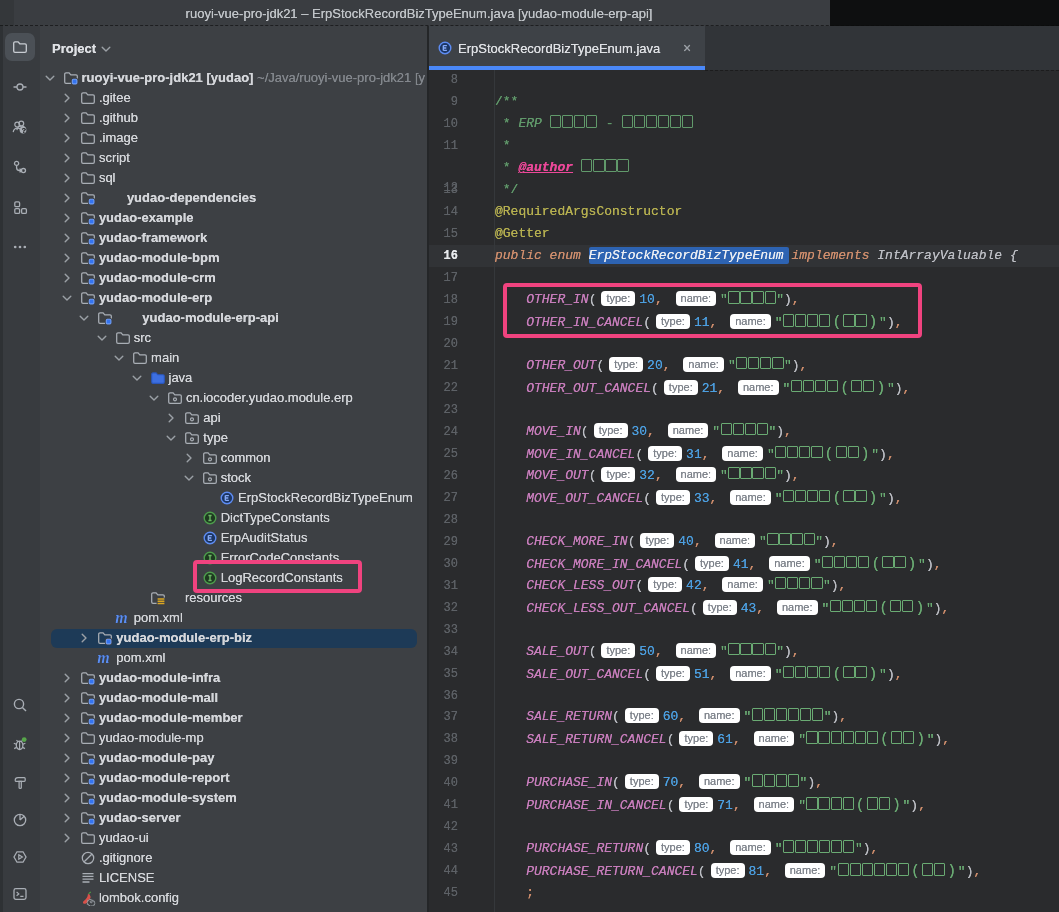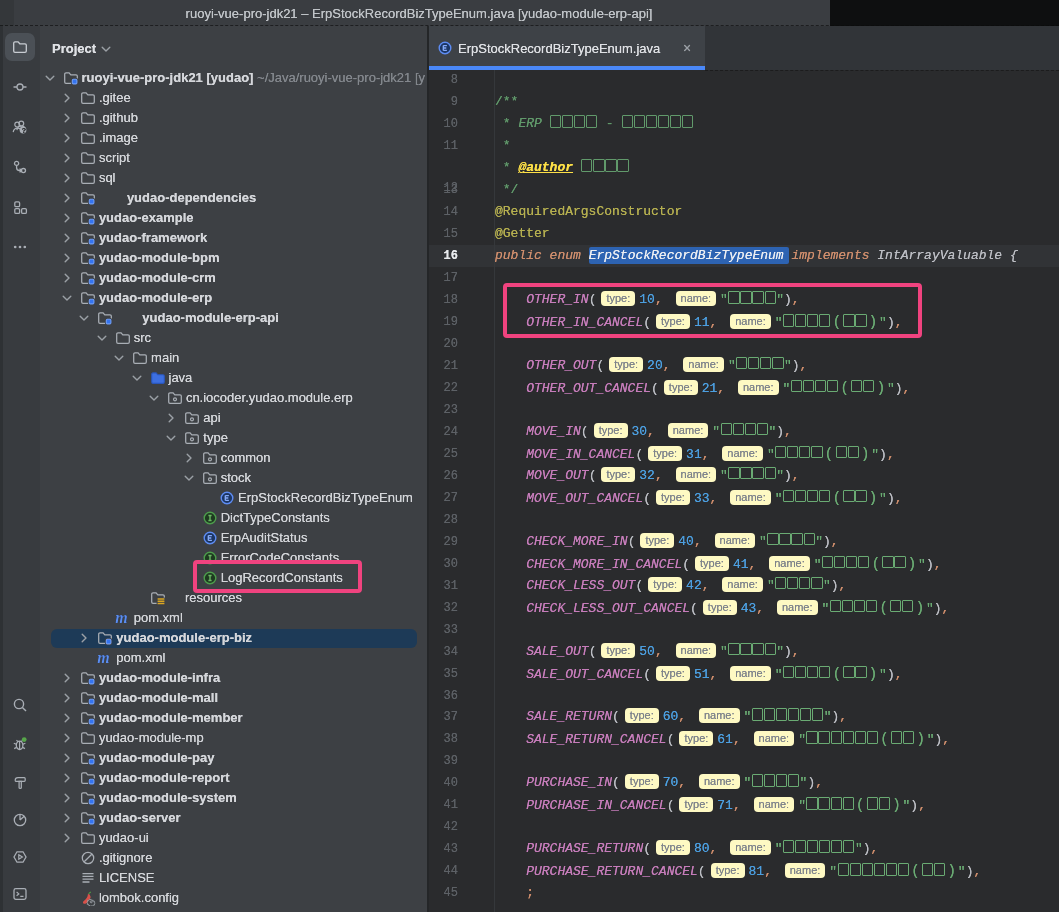--- a/index.html
+++ b/index.html
@@ -6,21 +6,21 @@
        font-family:"Liberation Sans",sans-serif;position:relative;text-shadow:0 0 0.35px currentColor;}
   .ab{position:absolute;}
   .row{position:absolute;height:20px;line-height:20px;font-size:13px;color:#d4d6da;white-space:pre;}
   .b{font-weight:bold;}
   .ic{position:absolute;top:2px;}
   .cl{position:absolute;left:495px;height:22px;line-height:22px;font-family:"Liberation Mono",monospace;
       font-size:13px;letter-spacing:0;color:#bcbec4;white-space:pre;}
   .gut{position:absolute;left:428px;width:30px;height:22px;line-height:22px;text-align:right;
       font-family:"Liberation Mono",monospace;font-size:12px;color:#5d6166;}
   .pill{display:inline-block;height:15px;line-height:15px;margin:0 4px 0 5px;padding:0 5px;border-radius:4px;
-      background:#fef9c3;color:#7e838b;font-family:"Liberation Sans",sans-serif;
+      background:#ffffff;color:#7e838b;font-family:"Liberation Sans",sans-serif;
       font-size:11px;letter-spacing:0;vertical-align:1px;}
   .cj{display:inline-block;width:9.2px;height:10.5px;border:1px solid currentColor;border-radius:1px;
       margin:0 0.45px;vertical-align:-0.5px;}
   .fp{display:inline-block;width:12.1px;text-align:center;letter-spacing:0;font-size:14px;}
   .k{color:#cf8e6d;} .c{color:#c77dbb;font-style:italic;} .n{color:#4c9fe0;}
   .s{color:#6aab73;} .m{color:#619a6b;} .a{color:#b6b050;} .d{color:#bcbec4;}
 </style></head>
 <body>
 <div class="ab" style="left:0;top:0;width:1059px;height:26px;background:#3a3d41;"></div>
 <div class="ab" style="left:830px;top:0;width:229px;height:26px;background:#0e0f10;"></div>
@@ -418,21 +418,21 @@
 <div class="ab" style="left:588.5px;top:247px;width:200px;height:17px;border-radius:2px;background:#2d63b2;"></div>
 <div class="ab" style="left:494px;top:70px;width:1px;height:842px;background:#35383b;"></div>
 <div class="gut" style="top:69.3px;">8</div>
 <div class="gut" style="top:91.3px;">9</div>
 <div class="cl" style="top:91.3px;"><span class="m">/**</span></div>
 <div class="gut" style="top:113.2px;">10</div>
 <div class="cl" style="top:113.2px;"><span class="m"> * <i>ERP</i> <span class="m"><span class="cj"></span><span class="cj"></span><span class="cj"></span><span class="cj"></span></span> - <span class="m"><span class="cj"></span><span class="cj"></span><span class="cj"></span><span class="cj"></span><span class="cj"></span><span class="cj"></span></span></span></div>
 <div class="gut" style="top:135.2px;">11</div>
 <div class="cl" style="top:135.2px;"><span class="m"> *</span></div>
 <div class="gut" style="top:157.2px;margin-top:20px;">12</div>
-<div class="cl" style="top:157.2px;"><span class="m"> * <span style="font-weight:bold;font-style:italic;text-decoration:underline;color:#fde047;">@author</span> <span class="cj"></span><span class="cj"></span><span class="cj"></span><span class="cj"></span></span></div>
+<div class="cl" style="top:157.2px;"><span class="m"> * <span style="font-weight:bold;font-style:italic;text-decoration:underline;color:#ec4899;">@author</span> <span class="cj"></span><span class="cj"></span><span class="cj"></span><span class="cj"></span></span></div>
 <div class="gut" style="top:179.1px;">13</div>
 <div class="cl" style="top:179.1px;"><span class="m"> */</span></div>
 <div class="gut" style="top:201.1px;">14</div>
 <div class="cl" style="top:201.1px;"><span class="a">@RequiredArgsConstructor</span></div>
 <div class="gut" style="top:223.1px;">15</div>
 <div class="cl" style="top:223.1px;"><span class="a">@Getter</span></div>
 <div class="gut" style="top:245.1px;color:#e8eaed;font-weight:bold;">16</div>
 <div class="cl" style="top:245.1px;font-style:italic;"><span class="k">public enum </span><span style="color:#eceef2;">ErpStockRecordBizTypeEnum</span><span class="k"> implements </span><span class="d">IntArrayValuable {</span></div>
 <div class="gut" style="top:267.0px;">17</div>
 <div class="gut" style="top:289.0px;">18</div>

